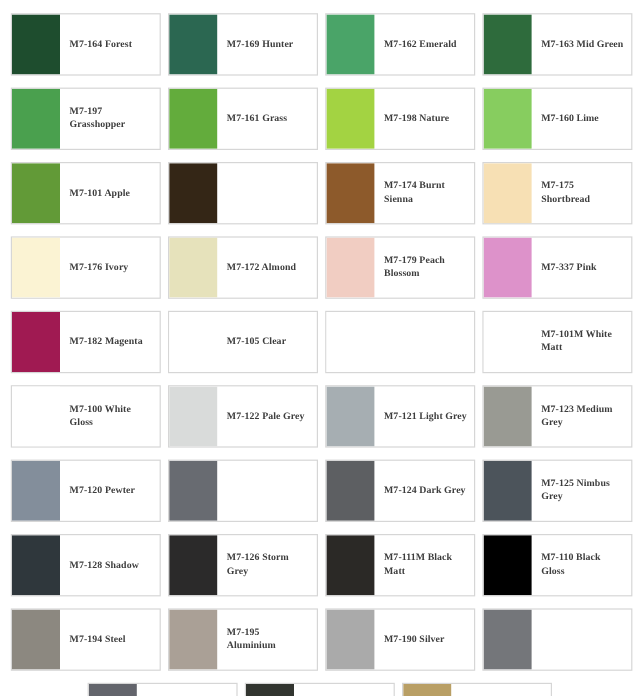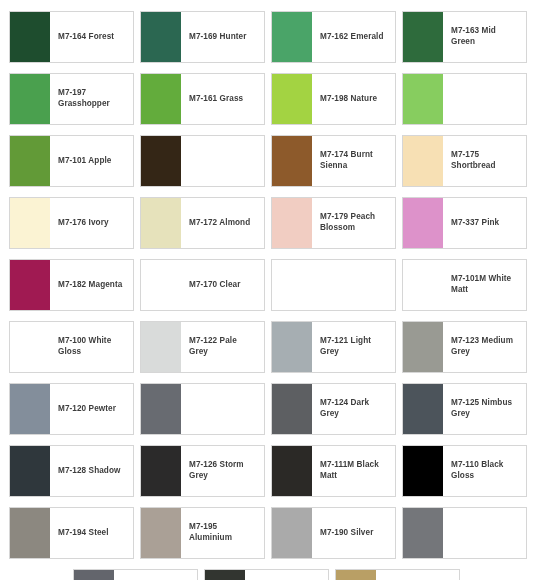--- a/index.html
+++ b/index.html
@@ -21,20 +21,21 @@
     padding: 6px 6px 0 6px;
     display: flex;
     flex-wrap: wrap;
   }
 
   .swatch-row {
     width: 100%;
     display: flex;
     flex-wrap: nowrap;
     justify-content: flex-start;
+    font-family: Liberation Serif, serif;
   }
 
   .swatch-row.row-centered {
     justify-content: center;
   }
 
   .swatch-card {
     width: 125px;
     height: 52px;
     margin: 5px 3px;
@@ -97,20 +98,21 @@
       <div class="swatch-card">
         <div class="swatch-chip" style="background: rgb(99, 172, 60);"></div>
         <div class="swatch-label">M7-161 Grass</div>
       </div>
       <div class="swatch-card">
         <div class="swatch-chip" style="background: rgb(163, 211, 66);"></div>
         <div class="swatch-label">M7-198 Nature</div>
       </div>
       <div class="swatch-card">
         <div class="swatch-chip" style="background: rgb(135, 205, 95);"></div>
+        <div class="swatch-label">M7-160 Lime</div>
       </div>
     </div>
     <div class="swatch-row">
       <div class="swatch-card">
         <div class="swatch-chip" style="background: rgb(98, 154, 55);"></div>
         <div class="swatch-label">M7-101 Apple</div>
       </div>
       <div class="swatch-card">
         <div class="swatch-chip" style="background: rgb(52, 38, 22);"></div>
       </div>
@@ -141,21 +143,21 @@
         <div class="swatch-label">M7-337 Pink</div>
       </div>
     </div>
     <div class="swatch-row">
       <div class="swatch-card">
         <div class="swatch-chip" style="background: rgb(160, 26, 82);"></div>
         <div class="swatch-label">M7-182 Magenta</div>
       </div>
       <div class="swatch-card">
         <div class="swatch-chip" style="background: rgb(255, 255, 255);"></div>
-        <div class="swatch-label">M7-170 Clear</div>
+        <div class="swatch-label">M7-105 Clear</div>
       </div>
       <div class="swatch-card">
         <div class="swatch-chip" style="background: rgb(255, 255, 255);"></div>
       </div>
       <div class="swatch-card">
         <div class="swatch-chip" style="background: rgb(255, 255, 255);"></div>
         <div class="swatch-label">M7-101M White Matt</div>
       </div>
     </div>
     <div class="swatch-row">

